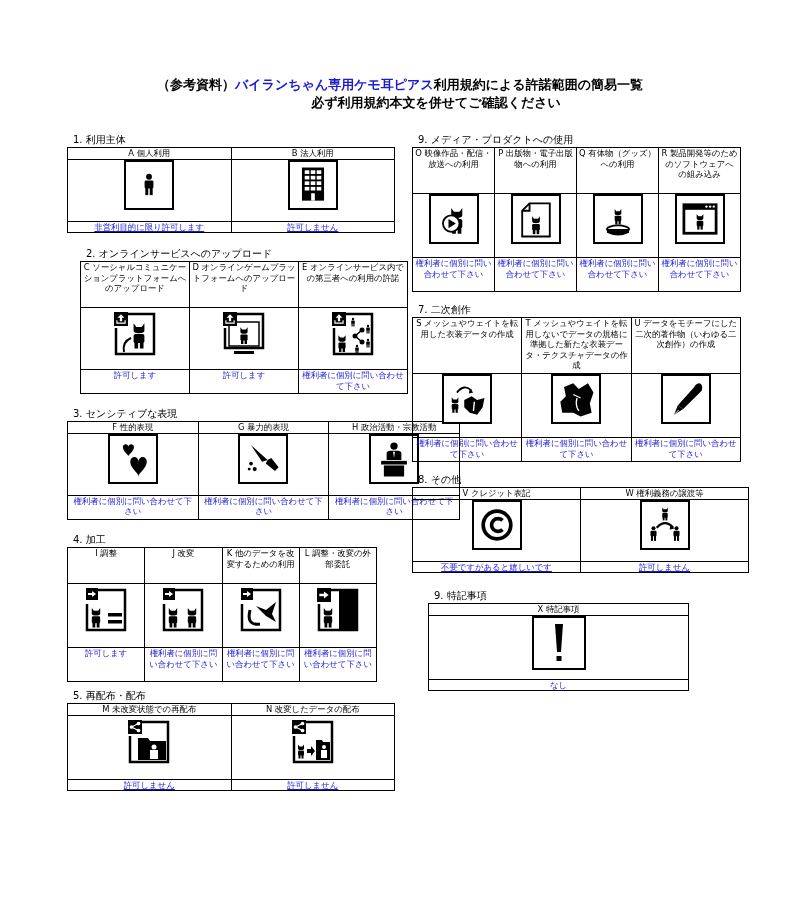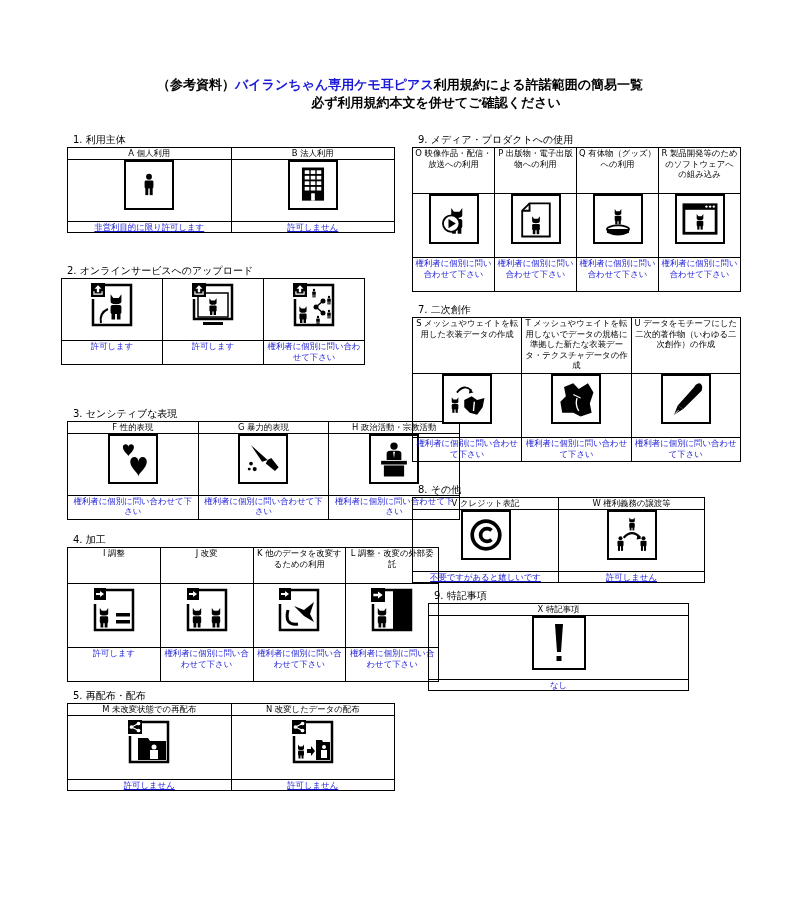--- a/index.html
+++ b/index.html
@@ -91,24 +91,29 @@
               </svg></span></td>
     </tr>
     <tr>
       <td class="res u"><span>非営利目的に限り許可します</span></td>
       <td class="res u"><span>許可しません</span></td>
     </tr>
   </tbody>
     </table>
 </div>
 
-<div class="sec" style="left:61px;top:248px;width:304px;margin-top:17px;">
+<div class="sec" style="left:80px;top:248px;width:328px;">
   <div class="sec-label">2. オンラインサービスへのアップロード</div>
   <table class="t">
     <tbody>
+        <tr style="height:46px;">
+      <td class="head">C ソーシャルコミュニケーションプラットフォームへのアップロード</td>
+      <td class="head">D オンラインゲームプラットフォームへのアップロード</td>
+      <td class="head">E オンラインサービス内での第三者への利用の許諾</td>
+    </tr>
     <tr style="height:62px;">
       <td class="iconcell"><span class="ibox" style="border:none"><svg viewBox="0 0 50 50">
                 <path d="M6 6 L44 6 L44 46 L6 46 L6 20" stroke="#000" stroke-width="2.5" fill="none"></path>
                 <use href="#upload" x="4" y="4" width="14" height="14"></use>
                 <use href="#cat" x="20" y="12" width="18" height="30"></use>
                 <path d="M21 30 Q12 34 14 44" stroke="#000" stroke-width="2" fill="none"></path>
               </svg></span></td>
       <td class="iconcell"><span class="ibox" style="border:none"><svg viewBox="0 0 50 50">
                 <path d="M6 6 L44 6 L44 40 L6 40 L6 20" stroke="#000" stroke-width="2.5" fill="none"></path>
                 <rect x="10" y="14" width="30" height="24" fill="none" stroke="#000" stroke-width="1.5"></rect>
@@ -169,21 +174,21 @@
     </tr>
     <tr style="height:24px;">
       <td class="res">権利者に個別に問い合わせて下さい</td>
       <td class="res">権利者に個別に問い合わせて下さい</td>
       <td class="res">権利者に個別に問い合わせて下さい</td>
     </tr>
   </tbody>
     </table>
 </div>
 
-<div class="sec" style="left:67px;top:534px;width:372px;">
+<div class="sec" style="left:67px;top:534px;width:310px;">
   <div class="sec-label">4. 加工</div>
   <table class="t">
     <tbody>
         <tr style="height:36px;">
       <td class="head">I 調整</td>
       <td class="head">J 改変</td>
       <td class="head">K 他のデータを改変するための利用</td>
       <td class="head">L 調整・改変の外部委託</td>
     </tr>
     <tr style="height:64px;">
@@ -339,21 +344,21 @@
     </tr>
     <tr style="height:24px;">
       <td class="res">権利者に個別に問い合わせて下さい</td>
       <td class="res">権利者に個別に問い合わせて下さい</td>
       <td class="res">権利者に個別に問い合わせて下さい</td>
     </tr>
   </tbody>
     </table>
 </div>
 
-<div class="sec" style="left:412px;top:474px;width:293px;margin-top:10px;">
+<div class="sec" style="left:412px;top:474px;width:337px;">
   <div class="sec-label">8. その他</div>
   <table class="t">
     <tbody>
         <tr>
       <td class="head">V クレジット表記</td>
       <td class="head">W 権利義務の譲渡等</td>
     </tr>
     <tr style="height:62px;">
       <td class="iconcell"><span class="ibox"><svg viewBox="0 0 50 50">
                 <circle cx="25" cy="25" r="15" fill="none" stroke="#000" stroke-width="4"></circle>

